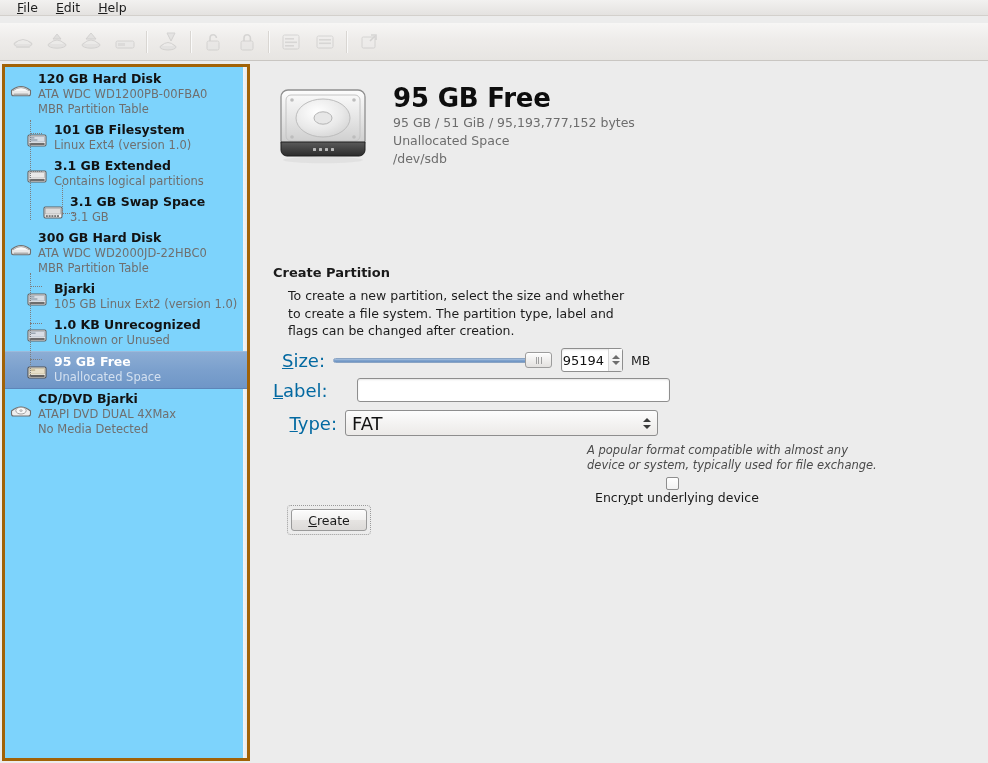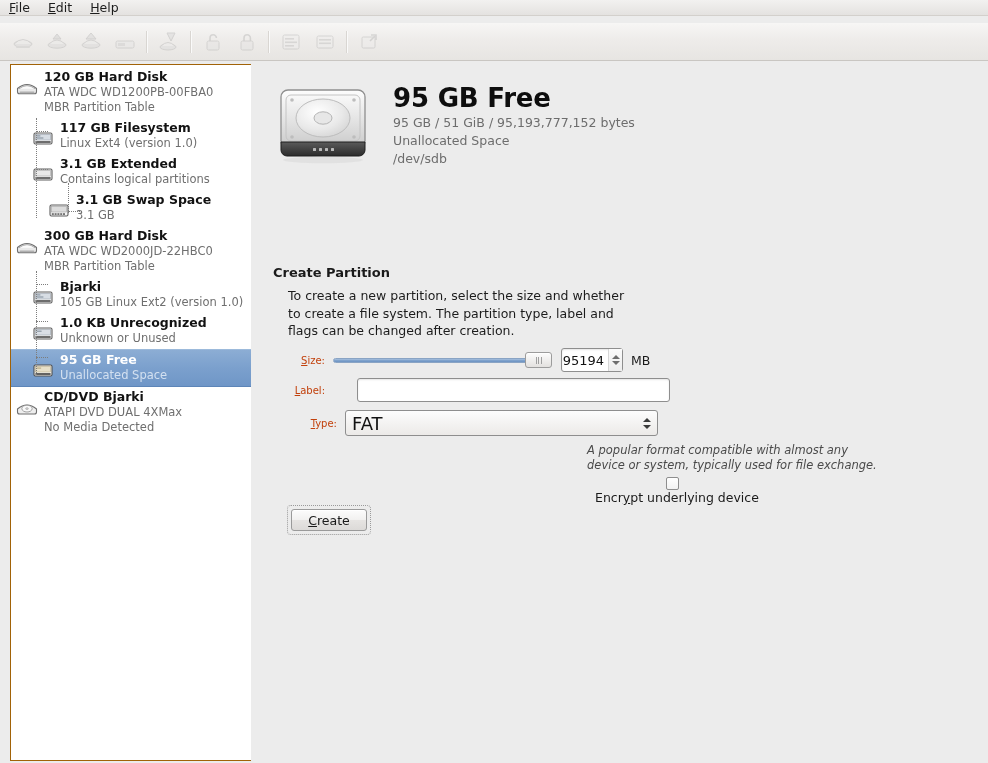--- a/index.html
+++ b/index.html
@@ -12,21 +12,21 @@
     color: #1a1a1a;
     -webkit-font-smoothing: antialiased;
   }
   #app { position: relative; width: 988px; height: 763px; }
 
   
   .menubar {
     position: absolute; left: 0; top: 0; width: 988px; height: 16px;
     background: linear-gradient(to bottom, #f2f1f0 0%, #e4e2e0 100%);
     border-bottom: 1px solid #d3d0cc;
-    display: flex; align-items: center; 
+    display: flex; align-items: center; padding-left: 8px;
     box-sizing: border-box;
   }
   .menu-item {
     padding: 2px 9px 2px 9px;
     font-size: 12.5px;
     color: #1d1d1d;
     cursor: default;
     line-height: 15px;
   }
   .menu-item u { text-decoration: underline; }
@@ -49,25 +49,24 @@
     background: #d9d6d2;
     margin: 0 4px;
     border-right: 1px solid #fafafa;
   }
   .tb-ico { display: block; }
 
   
   .sidebar-frame {
     position: absolute; left: 2px; top: 64px;
     width: 248px; height: 697px;
-    background: #ffffff;
-    border: 1px solid #a16207;
+    background: #7dd3fc;
+    border: 3px solid #a16207;
     box-sizing: border-box;
     overflow: hidden;
-    margin-left: 8px;
   }
   .sb-scroll-edge {
     position: absolute; right: 0px; top: 0px;
     width: 4px; height: 100%;
     background: linear-gradient(to right, #f4f4f4, #e9e9e9);
   }
   .tree { position: relative; padding-top: 2px; }
 
   .node {
     position: relative;
@@ -150,22 +149,22 @@
     width: 340px;
     font-size: 12.5px; color: #1c1c1c; line-height: 17.5px;
   }
 
   
   .frow {
     position: absolute; display: flex; align-items: center;
   }
   .flabel {
     text-align: right;
-    font-size: 10px;
-    color: #c2410c;
+    font-size: 18px;
+    color: #0369a1;
     width: 52px;
     flex: 0 0 auto;
   }
   .flabel u { text-decoration: underline; }
 
   
   .slider-wrap {
     position: relative;
     width: 219px; height: 18px;
     margin-left: 8px;
@@ -457,21 +456,21 @@
           <div class="ico">
             <svg width="24" height="24" viewBox="0 0 24 24">
         <rect x="3" y="7" width="18" height="11" rx="1.4" fill="#f4f4f4" stroke="#5f5f5f" stroke-width="1.1"></rect>
         <rect x="4.4" y="8.4" width="15.2" height="5.6" fill="#d7dde4" stroke="#9aa3ad" stroke-width="0.6"></rect>
         <rect x="4.4" y="15.2" width="15.2" height="1.6" fill="#4c4c4c"></rect>
         <rect x="5.4" y="9.3" width="4" height="1.2" fill="#8d99a6"></rect>
         <rect x="5.4" y="11.4" width="7" height="1.2" fill="#8d99a6"></rect>
       </svg>
           </div>
           <div class="txt">
-            <div class="t1">117 GB Filesystem</div>
+            <div class="t1">101 GB Filesystem</div>
             <div class="t2">Linux Ext4 (version 1.0)</div>
           </div>
         </div>
         <div class="node lvl1">
           <div class="ico">
             <svg width="24" height="24" viewBox="0 0 24 24">
         <rect x="3" y="7" width="18" height="11" rx="1.4" fill="#f6f6f6" stroke="#5f5f5f" stroke-width="1.1"></rect>
         <rect x="4.4" y="8.4" width="15.2" height="5.6" fill="#e9e9e9" stroke="#a8a8a8" stroke-width="0.6"></rect>
         <rect x="4.4" y="15.2" width="15.2" height="1.6" fill="#4c4c4c"></rect>
       </svg>

